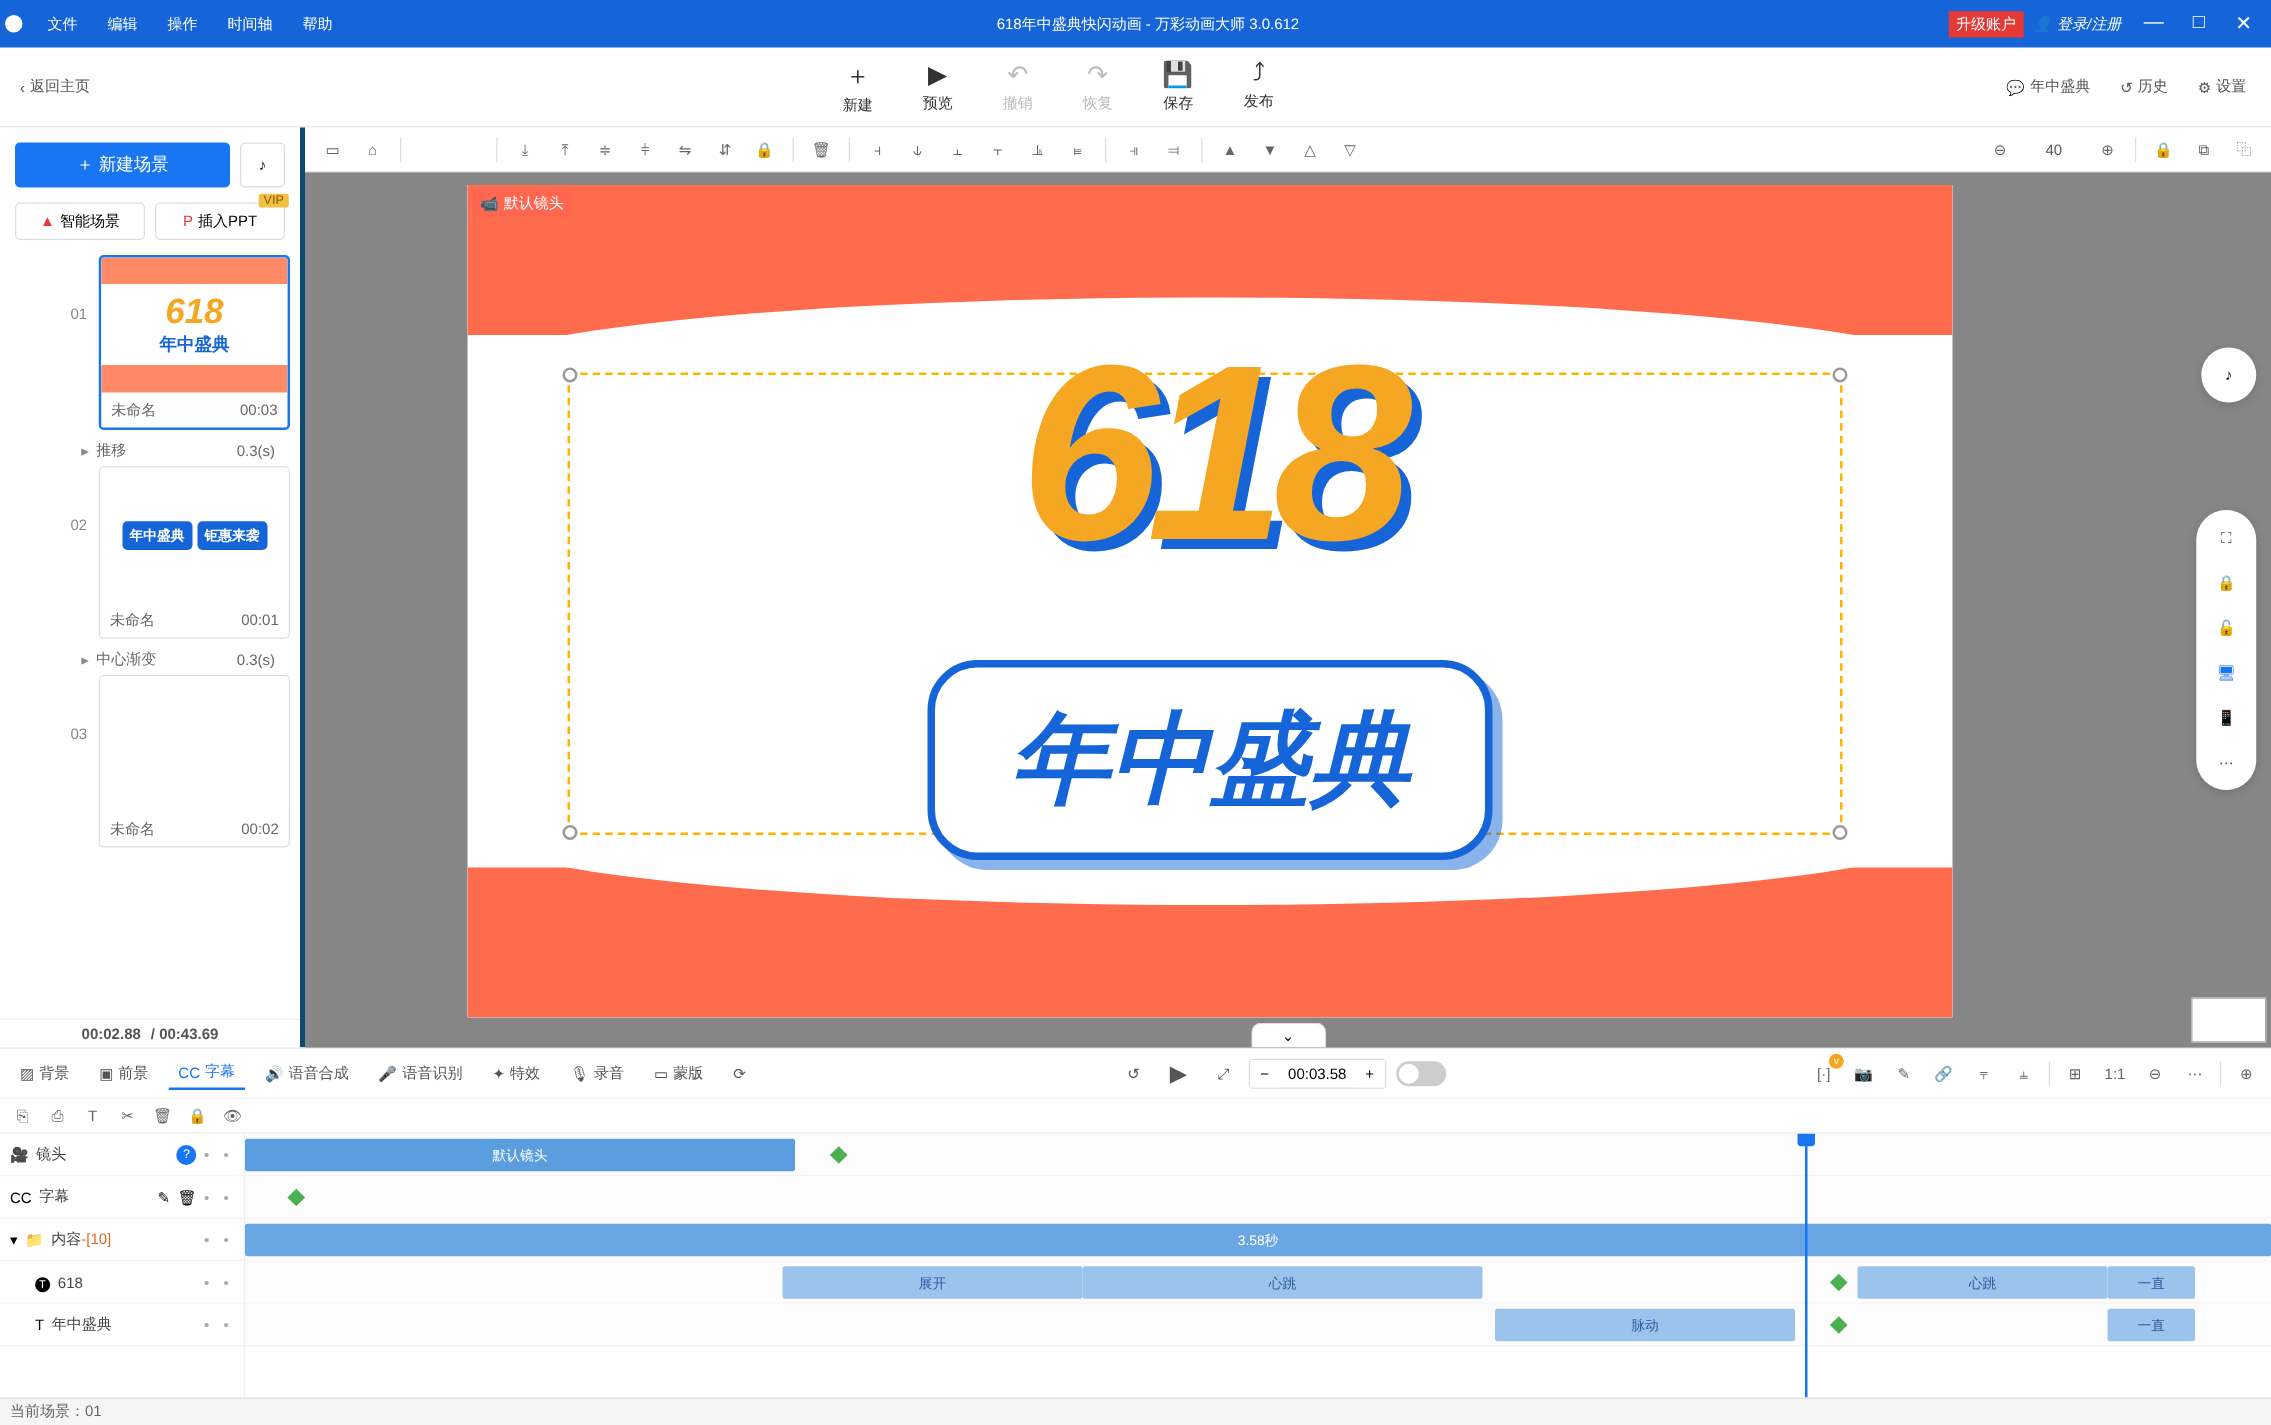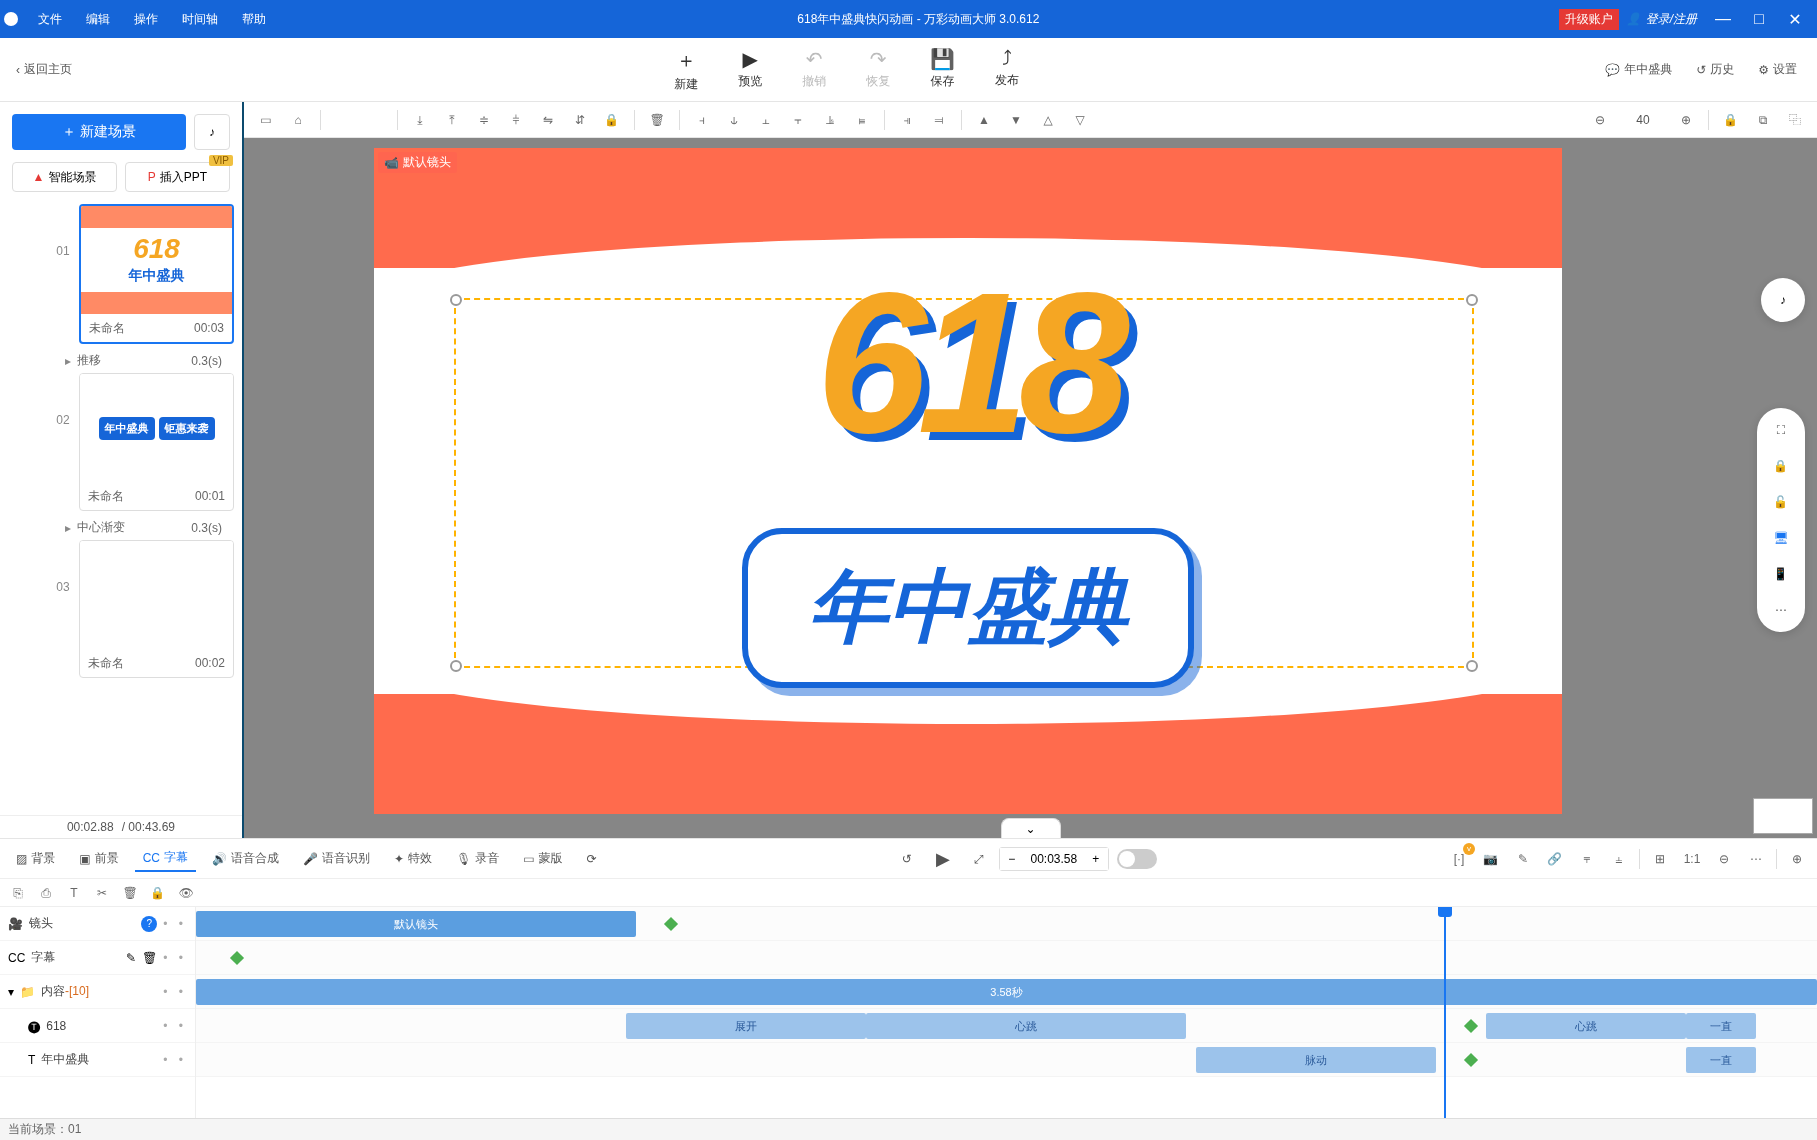--- a/index.html
+++ b/index.html
@@ -23,42 +23,42 @@
 .top-btn{display:flex;flex-direction:column;align-items:center;gap:2px;color:#333;cursor:pointer;}
 .top-btn.disabled{color:#bbb;}
 .top-btn .ic{font-size:20px;}
 .top-right{display:flex;gap:24px;padding-right:20px;color:#555;}
 .top-right .r-item{display:flex;align-items:center;gap:4px;cursor:pointer;}
 
 
 .main{flex:1;display:flex;min-height:0;}
 
 
-.sidebar{width:244px;border-right:2px solid #0c4a6e;display:flex;flex-direction:column;background:#fff;}
+.sidebar{width:244px;border-right:4px solid #0c4a6e;display:flex;flex-direction:column;background:#fff;}
 .new-scene-row{display:flex;gap:8px;padding:12px;}
 .new-scene{flex:1;background:#1976f2;color:#fff;border:none;height:36px;border-radius:4px;cursor:pointer;font-size:14px;}
 .music-btn{width:36px;height:36px;border:1px solid #ddd;border-radius:4px;background:#fff;display:flex;align-items:center;justify-content:center;cursor:pointer;}
 .two-btns{display:flex;gap:8px;padding:0 12px 8px;}
 .sm-btn{flex:1;height:30px;border:1px solid #ddd;border-radius:4px;background:#fff;display:flex;align-items:center;justify-content:center;gap:4px;cursor:pointer;position:relative;}
 .vip-tag{position:absolute;top:-8px;right:-4px;background:#f0c040;color:#8a5a00;font-size:10px;padding:0 4px;border-radius:2px;}
 .scene-list{flex:1;overflow-y:auto;padding:4px 8px;margin-left:45px;}
 .scene-item{display:flex;gap:6px;margin-bottom:4px;}
 .scene-num{width:20px;color:#888;text-align:center;padding-top:40px;}
 .scene-card{flex:1;border:1px solid #ddd;border-radius:4px;overflow:hidden;}
 .scene-card.selected{border:2px solid #1976f2;}
 .thumb{height:108px;background:linear-gradient(#ff8a65 0 20%,#fff 20% 80%,#ff8a65 80% 100%);display:flex;flex-direction:column;align-items:center;justify-content:center;}
 .thumb .t618{color:#f5a623;font-weight:900;font-size:28px;font-style:italic;}
 .thumb .tsub{color:#1565d8;font-weight:900;font-size:14px;background:#fff;padding:2px 8px;border-radius:6px;}
 .thumb2{height:108px;background:#fff;display:flex;align-items:center;justify-content:center;gap:4px;}
 .thumb2 .pill{background:#1565d8;color:#fff;padding:4px 6px;border-radius:4px;font-size:11px;font-weight:bold;}
 .thumb3{height:108px;background:#fff;}
 .card-foot{height:28px;display:flex;align-items:center;justify-content:space-between;padding:0 8px;color:#666;}
 .transition{display:flex;align-items:center;justify-content:space-between;padding:4px 12px;color:#666;gap:6px;}
 .transition .ic{color:#888;}
-.time-display{display:flex;justify-content:center;gap:8px;padding:4px 0;color:#555;border-top:1px solid #eee;}
+.time-display{display:flex;justify-content:center;gap:8px;padding:4px 0;color:#555;border-top:1px solid #eee;font-weight:bold;}
 
 
 .canvas-wrap{flex:1;display:flex;flex-direction:column;background:#f0f0f0;min-width:0;}
 .canvas-toolbar{height:36px;background:#fff;border-bottom:1px solid #e5e5e5;display:flex;align-items:center;padding:0 8px;gap:4px;}
 .ct-sep{width:1px;height:20px;background:#ddd;margin:0 4px;}
 .ct-btn{width:28px;height:28px;display:flex;align-items:center;justify-content:center;color:#666;cursor:pointer;border-radius:3px;}
 .ct-spacer{flex:1;}
 .ct-number{width:50px;border:none;text-align:center;color:#555;}
 .canvas-stage{flex:1;position:relative;background:#868686;overflow:hidden;}
 .stage-bg{position:absolute;inset:0;background:#868686;}

